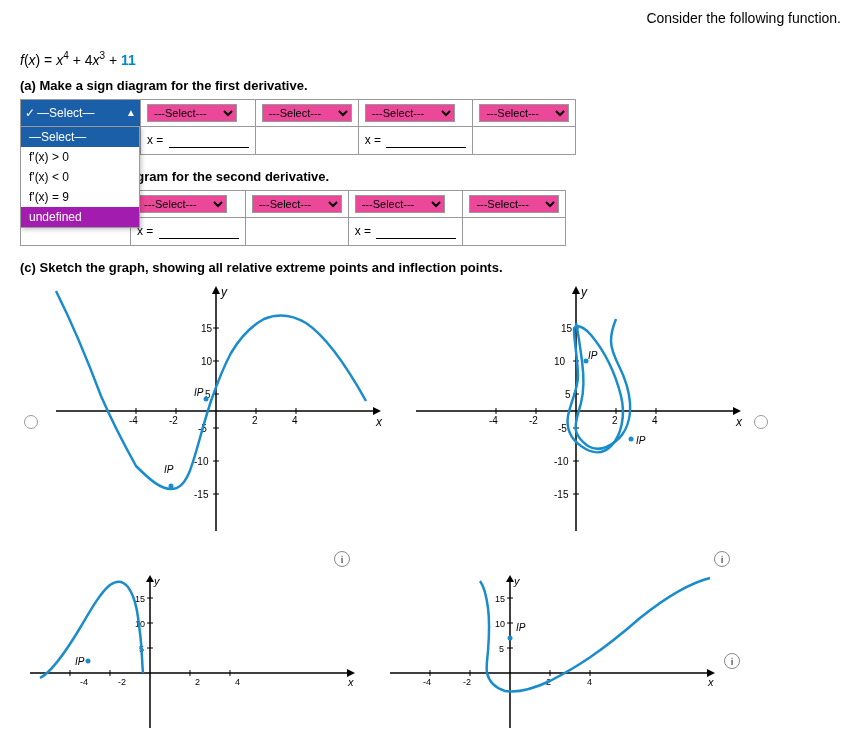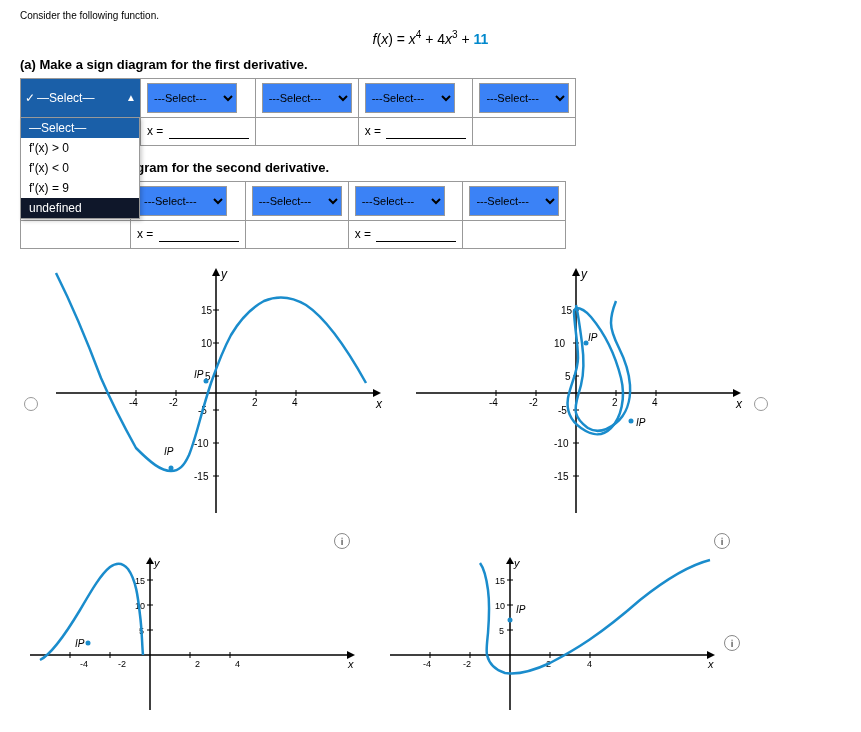--- a/index.html
+++ b/index.html
@@ -4,46 +4,45 @@
   <style>
     * { box-sizing: border-box; margin: 0; padding: 0; }
     body {
       font-family: Arial, sans-serif;
       font-size: 13px;
       background: #fff;
       color: #000;
       padding: 10px 20px;
       width: 861px;
     }
-    .intro { margin-bottom: 8px; font-size: 10px; }
+    .intro { margin-bottom: 24px; font-size: 14px; text-align: right; }
     .function-line {
-      text-align: center;
       font-size: 14px;
       margin-bottom: 10px;
     }
     .function-line sup { font-size: 10px; vertical-align: super; }
     .highlight { color: #0088cc; font-weight: bold; }
     .part-label { font-size: 13px; margin-bottom: 6px; font-weight: bold; }
     .sign-table {
       border-collapse: collapse;
     }
     .sign-table td, .sign-table th {
       border: 1px solid #999;
       padding: 4px 6px;
       font-size: 12px;
     }
     .dropdown-cell {
       padding: 2px 4px;
       position: relative;
     }
     select.sign-select {
       font-size: 11px;
-      padding: 7px 2px;
+      padding: 1px 2px;
       border: 1px solid #999;
-      background: #3b82f6;
+      background: #ec4899;
       cursor: pointer;
       min-width: 90px;
     }
     .x-input-cell {
       padding: 2px 8px;
     }
     .x-label { font-size: 12px; display: inline; margin-right: 2px; }
     .x-input {
       border: none;
       border-bottom: 1px solid #000;
@@ -113,21 +112,21 @@
           <span style="color:#fff; font-size:12px;">✓</span>
           <span style="font-size:12px; color:#fff;">—Select—</span>
           <span style="font-size:10px; color:#fff; margin-left:auto;">▲</span>
         </div>
 
         <div class="dropdown-menu" style="top:100%; left:-1px;">
           <div class="active">—Select—</div>
           <div>f'(x) &gt; 0</div>
           <div>f'(x) &lt; 0</div>
           <div>f'(x) = 9</div>
-          <div style="background:#0f172a; color:#fff;">undefined</div>
+          <div style="background:#a21caf; color:#fff;">undefined</div>
         </div>
       </td>
       <td class="dropdown-cell">
         <select class="sign-select">
           <option>---Select---</option>
           <option>f'(x) &gt; 0</option>
           <option>f'(x) &lt; 0</option>
           <option>f'(x) = 0</option>
           <option>undefined</option>
         </select>
@@ -240,20 +239,21 @@
         <span class="x-label">x =</span>
         <input class="x-input" type="text" value="" style="">
       </td>
       <td></td>
     </tr>
   </tbody>
     </table>
 </div>
 
 <div class="part-section">
+  <p class="part-label">(c)  Sketch the graph, showing all relative extreme points and inflection points.</p>
 
   <div class="graphs-row">
 
     <div style="display:flex; align-items:flex-start; gap:4px;">
       <div style="margin-top:130px;">
         <div class="radio-circle"></div>
       </div>
       <svg class="graph" viewBox="0 0 340 260" style="width:340px;height:260px;">
 
         <line x1="170" y1="10" x2="170" y2="250" stroke="#000" stroke-width="1.5"></line>

